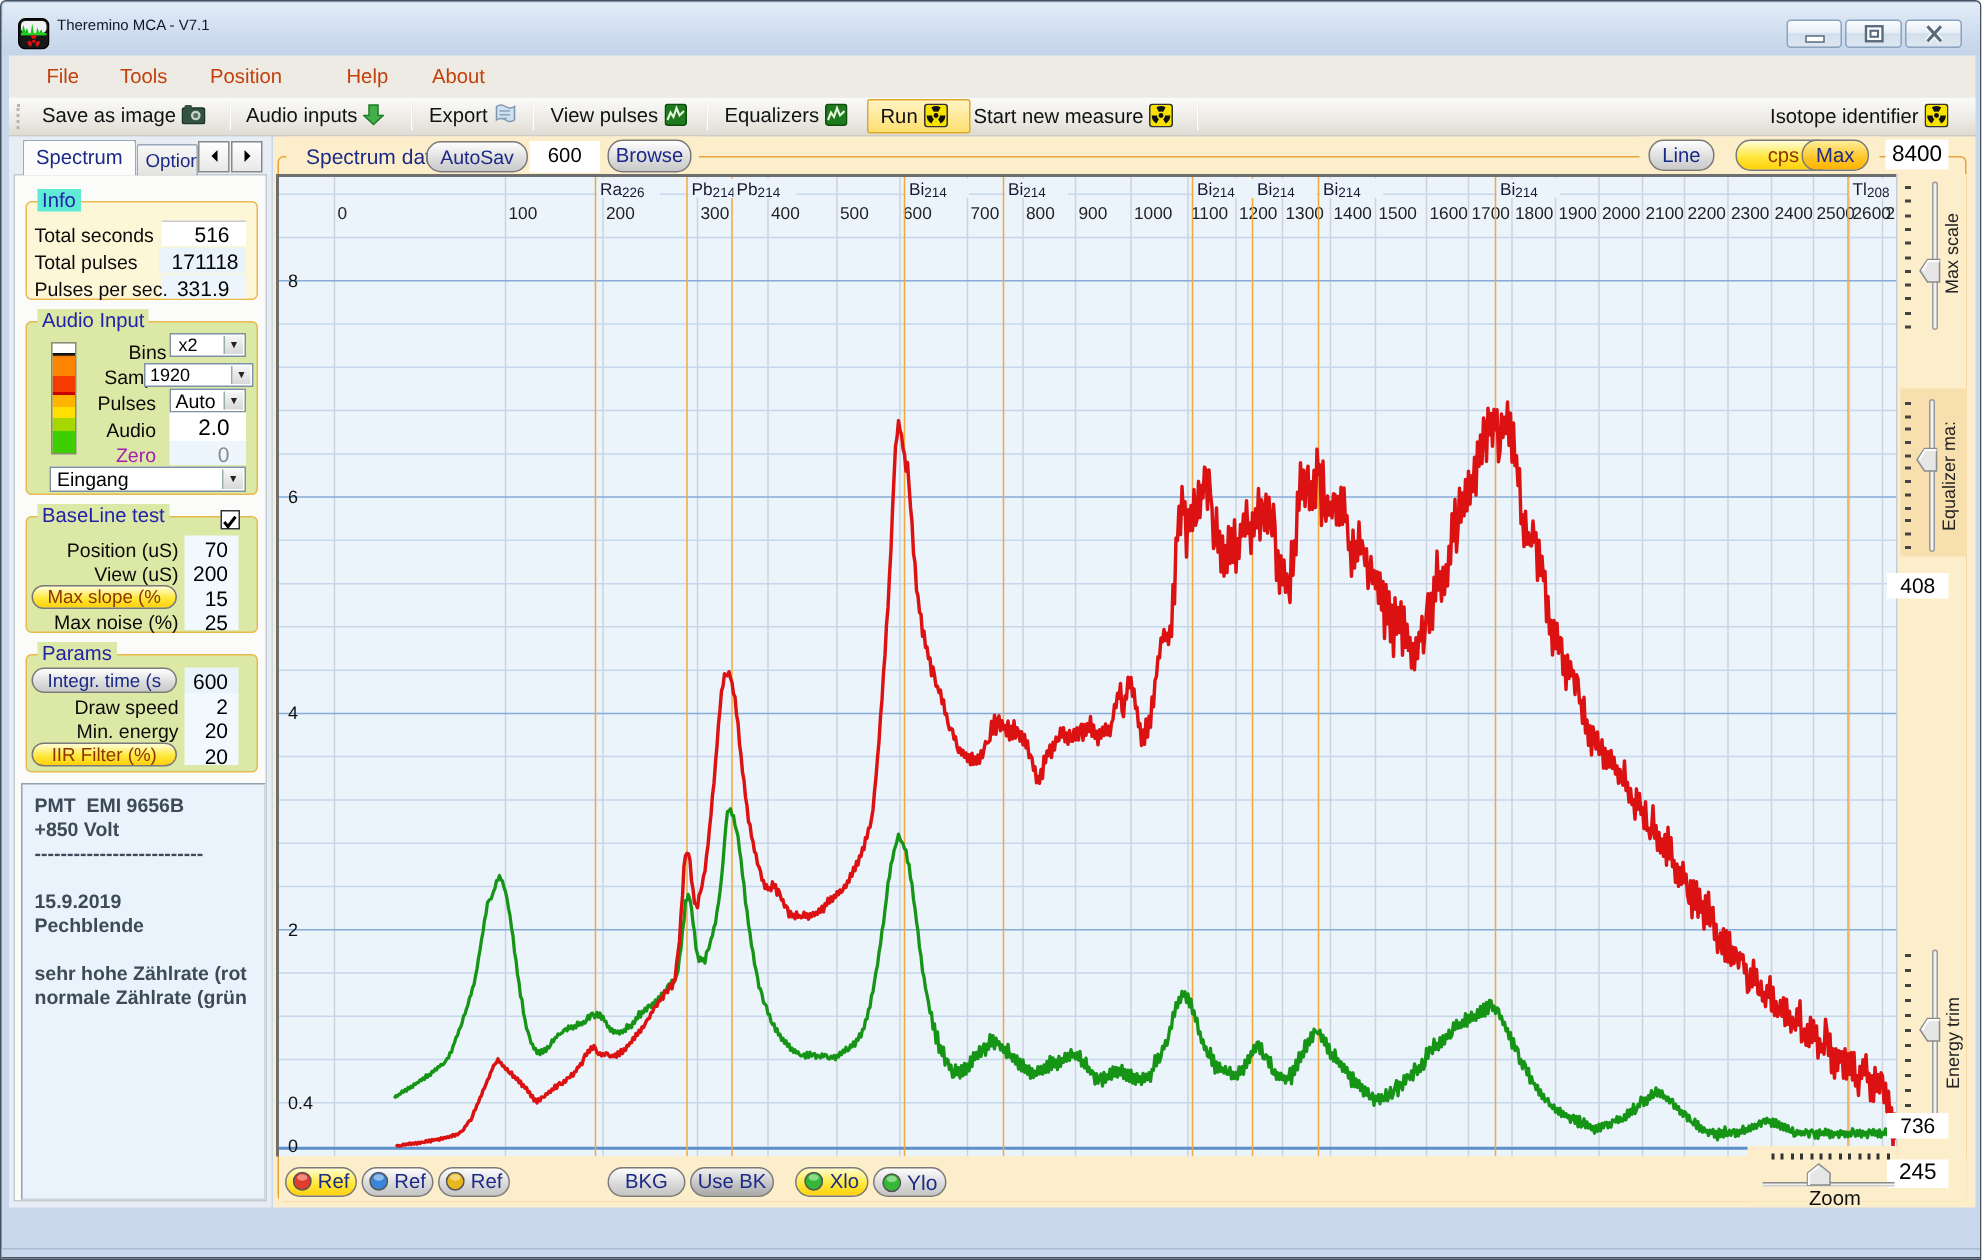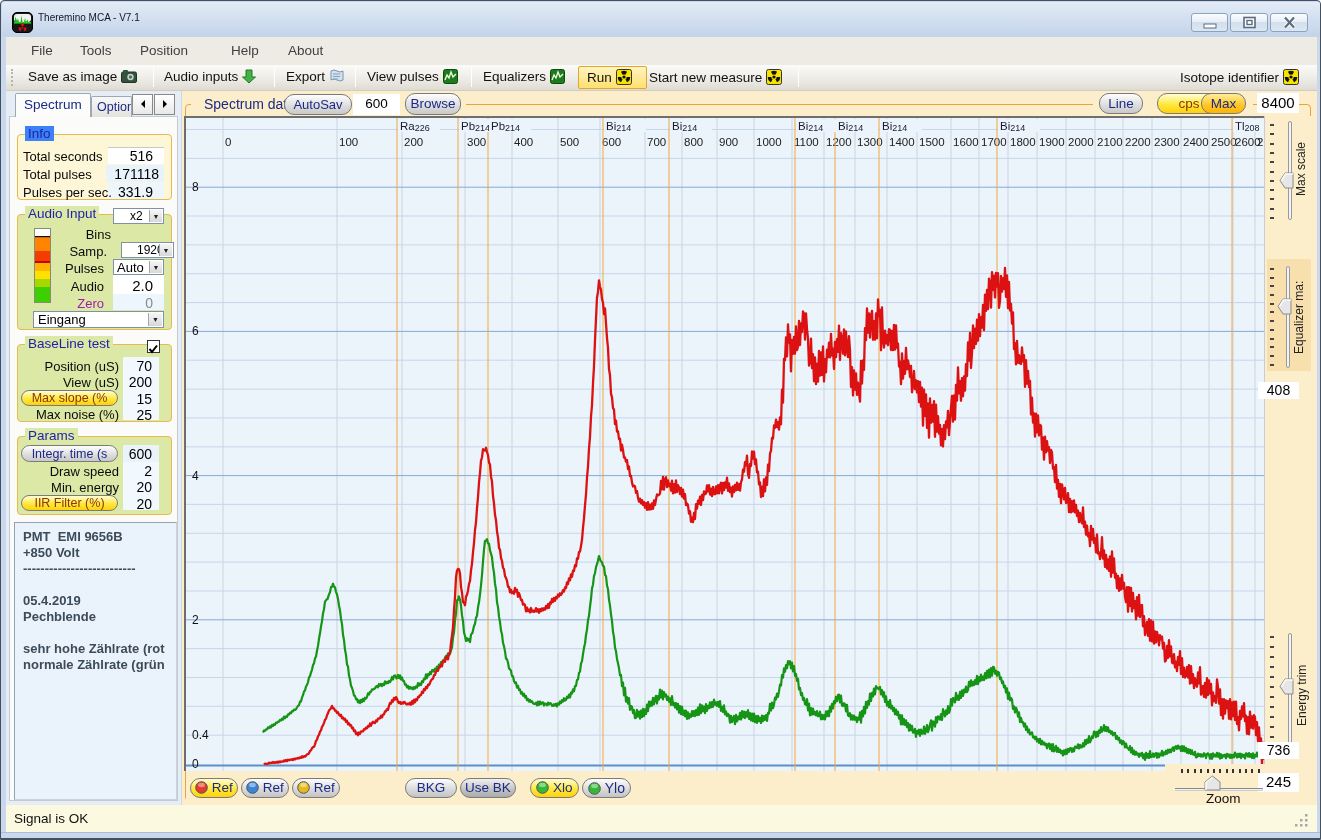--- a/index.html
+++ b/index.html
@@ -1,20 +1,20 @@
 <!DOCTYPE html>
 <html><head><meta charset="utf-8"><style>
 *{margin:0;padding:0;box-sizing:border-box}
 body{font-family:"Liberation Sans",sans-serif;width:1321px;height:840px;overflow:hidden;background:#fff}
 .abs{position:absolute}
 .win{position:relative;width:1321px;height:840px;background:#c9d8ec;border:1px solid #45505f;border-radius:4px 4px 0 0;overflow:hidden}
 .title{position:absolute;left:1px;top:1px;width:1319px;height:35px;background:linear-gradient(#e3ecf7,#d2dff0 50%,#c3d3e8);border-radius:3px 3px 0 0}
 .ttxt{position:absolute;left:37px;top:11px;font-size:10px;color:#0f172a}
 .wbtn{position:absolute;top:12px;height:19px;background:linear-gradient(#fbfdfe,#e7eef6 45%,#d3dfec 50%,#dde7f1);border:1px solid #8ba3bf;border-radius:3px;color:#41546c;text-align:center}
-.menubar{position:absolute;left:5px;top:36px;width:1311px;height:28px;background:#edebe3;font-size:13.5px;color:#404040}
+.menubar{position:absolute;left:5px;top:36px;width:1311px;height:28px;background:#edebe3;font-size:13.5px;color:#c2410c}
 .menubar span{position:absolute;top:6px}
 .toolbar{position:absolute;left:5px;top:64px;width:1311px;height:26px;background:linear-gradient(#fbfbfa,#eceae4 60%,#dedbd3);border-bottom:1px solid #cfccc4;font-size:13.5px;color:#111}
 .toolbar .it{position:absolute;top:4px;white-space:nowrap}
 .tsep{position:absolute;top:3px;width:1px;height:19px;background:#c4c1b9;border-right:1px solid #fff}
 .lpanel{position:absolute;left:5px;top:90px;width:175px;height:714px;background:#e7edf5}
 .tabpage{position:absolute;left:8px;top:115px;width:169px;height:685px;background:#fbfbfa;border:1px solid #c3cad2}
 .grp{position:absolute;border:1px solid #e9b94e;border-radius:4px}
 .leg{position:absolute;font-size:13.5px;color:#2222a8;padding:0 3px}
 .lbl{position:absolute;font-size:13px;color:#0a0a0a;text-align:right;white-space:nowrap}
 .val{position:absolute;font-size:14px;color:#000;text-align:right}
@@ -119,38 +119,38 @@
 <div class="tabpage"></div>
 <div class="abs" style="left:90px;top:95px;width:41px;height:21px;background:linear-gradient(#f8f8f7,#e4e2dd);border:1px solid #9aa8b8;border-bottom:none;border-radius:2px 2px 0 0;overflow:hidden;font-size:12.5px;color:#1b2a86;padding:3px 0 0 5px;white-space:nowrap">Options</div>
 <div class="abs" style="left:14px;top:92px;width:76px;height:24px;background:#fcfcfb;border:1px solid #9aa8b8;border-bottom:none;border-radius:2px 2px 0 0;font-size:13.5px;color:#1b2a86;padding:3px 0 0 8px">Spectrum</div>
 <div class="abs" style="left:131px;top:93px;width:21px;height:21px;background:linear-gradient(#fff,#e8e8e8);border:1px solid #8a8a8a;text-align:center"><svg width="10" height="10" viewBox="0 0 10 10" style="margin-top:4px">
         <path d="M7 1 L3 5 L7 9 Z" fill="#000"></path>
       </svg></div>
 <div class="abs" style="left:153px;top:93px;width:21px;height:21px;background:linear-gradient(#fff,#e8e8e8);border:1px solid #8a8a8a;text-align:center"><svg width="10" height="10" viewBox="0 0 10 10" style="margin-top:4px">
         <path d="M3 1 L7 5 L3 9 Z" fill="#000"></path>
       </svg></div>
 <div class="grp" style="left:16px;top:133px;width:155px;height:66px;background:#fdf6d7"></div>
-<div class="leg" style="left:24px;top:125px;background:#3b82f6">Info</div>
+<div class="leg" style="left:24px;top:125px;background:#5eead4">Info</div>
 <div class="vbox" style="left:107px;top:146px;width:56px;height:17px;border-top:1px solid #c8c8c8"></div>
 <div class="vbox" style="left:105px;top:164px;width:58px;height:17px;background:#e9f3fc"></div>
 <div class="vbox" style="left:107px;top:182px;width:56px;height:16px;background:#eef6fd"></div>
 <div class="lbl" style="left:22px;top:148px;width:83px;text-align:left">Total seconds</div>
 <div class="lbl" style="left:22px;top:166px;width:83px;text-align:left">Total pulses</div>
 <div class="lbl" style="left:22px;top:184px;width:88px;text-align:left">Pulses per sec.</div>
 <div class="val" style="left:100px;top:147px;width:52px">516</div>
 <div class="val" style="left:100px;top:165px;width:58px">171118</div>
 <div class="val" style="left:100px;top:183px;width:52px">331.9</div>
 <div class="grp" style="left:16px;top:213px;width:155px;height:116px;background:#dce8a6"></div>
 <div class="leg" style="left:24px;top:205px;background:#dce8a6">Audio Input</div>
 <div class="abs" style="left:33px;top:227px;width:17px;height:75px;border:1px solid #8a8a7a;background:linear-gradient(#ffffff 0 9%,#111 8.5% 10.5%,#ff8400 12% 30%,#f43c00 30% 44%,#c80000 44% 47%,#ffb400 47% 58%,#ffe000 58% 68%,#a6d800 68% 80%,#3ecf00 80% 100%)"></div>
 <div class="lbl" style="left:40px;top:226px;width:70px">Bins</div>
 <div class="lbl" style="left:36px;top:243px;width:70px">Samp.</div>
 <div class="lbl" style="left:33px;top:260px;width:70px">Pulses</div>
-<div class="dd" style="left:112px;top:207px;width:51px;height:16px;padding-left:16px">x2<div class="ddb">▼</div></div>
-<div class="dd" style="left:120px;top:241px;width:53px;height:16px;padding-left:15px;letter-spacing:0">1920<div class="ddb">▼</div></div>
+<div class="dd" style="left:112px;top:221px;width:51px;height:16px;padding-left:5px">x2<div class="ddb">▼</div></div>
+<div class="dd" style="left:95px;top:241px;width:73px;height:16px;padding-left:3px;letter-spacing:0">1920<div class="ddb">▼</div></div>
 <div class="dd" style="left:112px;top:258px;width:51px;height:16px;padding-left:3px;font-size:13px">Auto<div class="ddb">▼</div></div>
 <div class="lbl" style="left:40px;top:278px;width:63px">Audio</div>
 <div class="vbox" style="left:112px;top:274px;width:51px;height:19px"></div>
 <div class="val" style="left:112px;top:276px;width:40px;font-size:15px">2.0</div>
 <div class="lbl" style="left:40px;top:295px;width:63px;color:#a21caf">Zero</div>
 <div class="vbox" style="left:112px;top:293px;width:51px;height:16px;background:#eef6fd"></div>
 <div class="val" style="left:112px;top:294px;width:40px;color:#8a8a8a">0</div>
 <div class="dd" style="left:32px;top:310px;width:131px;height:17px;padding-left:4px;font-size:13px">Eingang<div class="ddb" style="width:14px">▼</div></div>
 <div class="grp" style="left:16px;top:343px;width:155px;height:78px;background:#dce8a6"></div>
 <div class="leg" style="left:24px;top:335px;background:#dce8a6">BaseLine test</div>
@@ -175,21 +175,21 @@
 <div class="lbl" style="left:30px;top:479px;width:88px">Min. energy</div>
 <div class="pill pillY" style="left:20px;top:494px;width:97px;height:16px;line-height:15px">IIR Filter (%)</div>
 <div class="val" style="left:118px;top:445px;width:33px">600</div>
 <div class="val" style="left:118px;top:462px;width:33px">2</div>
 <div class="val" style="left:118px;top:478px;width:33px">20</div>
 <div class="val" style="left:118px;top:495px;width:33px">20</div>
 <div class="tbox">PMT  EMI 9656B
 +850 Volt
 --------------------------
 
-05.4.2019
+15.9.2019
 Pechblende
 
 sehr hohe Zählrate (rot
 normale Zählrate (grün</div>
 <div class="chart"></div>
 <div class="abs" style="left:184px;top:103px;width:1126px;height:697px;border:1px solid #e8a33d;border-radius:4px"></div>
 <div class="abs" style="left:190px;top:90px;width:275px;height:25px;background:#fdeecb"></div>
 <div class="abs" style="left:1092px;top:90px;width:160px;height:25px;background:#fdeecb"></div>
 <div class="abs" style="left:203px;top:95px;font-size:14px;color:#1b2a86">Spectrum data</div>
 <div class="pill" style="left:283px;top:93px;width:68px;height:21px;line-height:19px;font-size:13px">AutoSav</div>
@@ -416,27 +416,14 @@
 <div class="pill" style="left:404px;top:777px;width:52px;height:20px;line-height:18px;font-size:13.5px;background:linear-gradient(#fdfdfd,#d8d8d8 60%,#c4c4c4);color:#1b2a86">BKG</div>
 <div class="pill" style="left:459px;top:777px;width:56px;height:20px;line-height:18px;font-size:13.5px;background:linear-gradient(#f0f0f0,#c2c2c2 60%,#aaaaaa);color:#1b2a86">Use BK</div>
 <div class="pill" style="left:529px;top:777px;width:49px;height:20px;line-height:18px;font-size:13.5px;background:linear-gradient(#fffdd0,#ffe83e 55%,#ffd10a);color:#1b2a86"><svg width="13" height="13" viewBox="0 0 13 13" style="vertical-align:-2px">
         <circle cx="6.5" cy="6.5" r="5.8" fill="#35b838" stroke="#555"></circle>
         <ellipse cx="6.5" cy="4" rx="3.4" ry="2.2" fill="#96e098" opacity="0.85"></ellipse>
       </svg> Xlo</div>
 <div class="pill" style="left:581px;top:777px;width:49px;height:20px;line-height:18px;font-size:14px;background:linear-gradient(#fdfdfd,#d8d8d8 60%,#c4c4c4);color:#1b2a86"><svg width="13" height="13" viewBox="0 0 13 13" style="vertical-align:-2px">
         <circle cx="6.5" cy="6.5" r="5.8" fill="#35b838" stroke="#555"></circle>
         <ellipse cx="6.5" cy="4" rx="3.4" ry="2.2" fill="#96e098" opacity="0.85"></ellipse>
       </svg> Ylo</div>
-<div class="statusbar">
-      <span style="position:absolute;left:8px;top:6px">Signal is OK</span>
-      <svg style="position:absolute;right:8px;bottom:4px" width="14" height="14" viewBox="0 0 14 14">
-        <g fill="#a8a8a8">
-          <rect x="10" y="10" width="2.5" height="2.5"></rect>
-          <rect x="10" y="5" width="2.5" height="2.5"></rect>
-          <rect x="10" y="0" width="2.5" height="2.5"></rect>
-          <rect x="5" y="10" width="2.5" height="2.5"></rect>
-          <rect x="5" y="5" width="2.5" height="2.5"></rect>
-          <rect x="0" y="10" width="2.5" height="2.5"></rect>
-        </g>
-      </svg>
-    </div>
 <div class="abs" style="left:0;top:831px;width:1321px;height:9px;background:#c9d8ec;border-top:1px solid #aabdd4"></div>
 <div class="abs" style="left:0;top:837px;width:1321px;height:3px;background:#45505f"></div>
 </div>
 </body></html>

